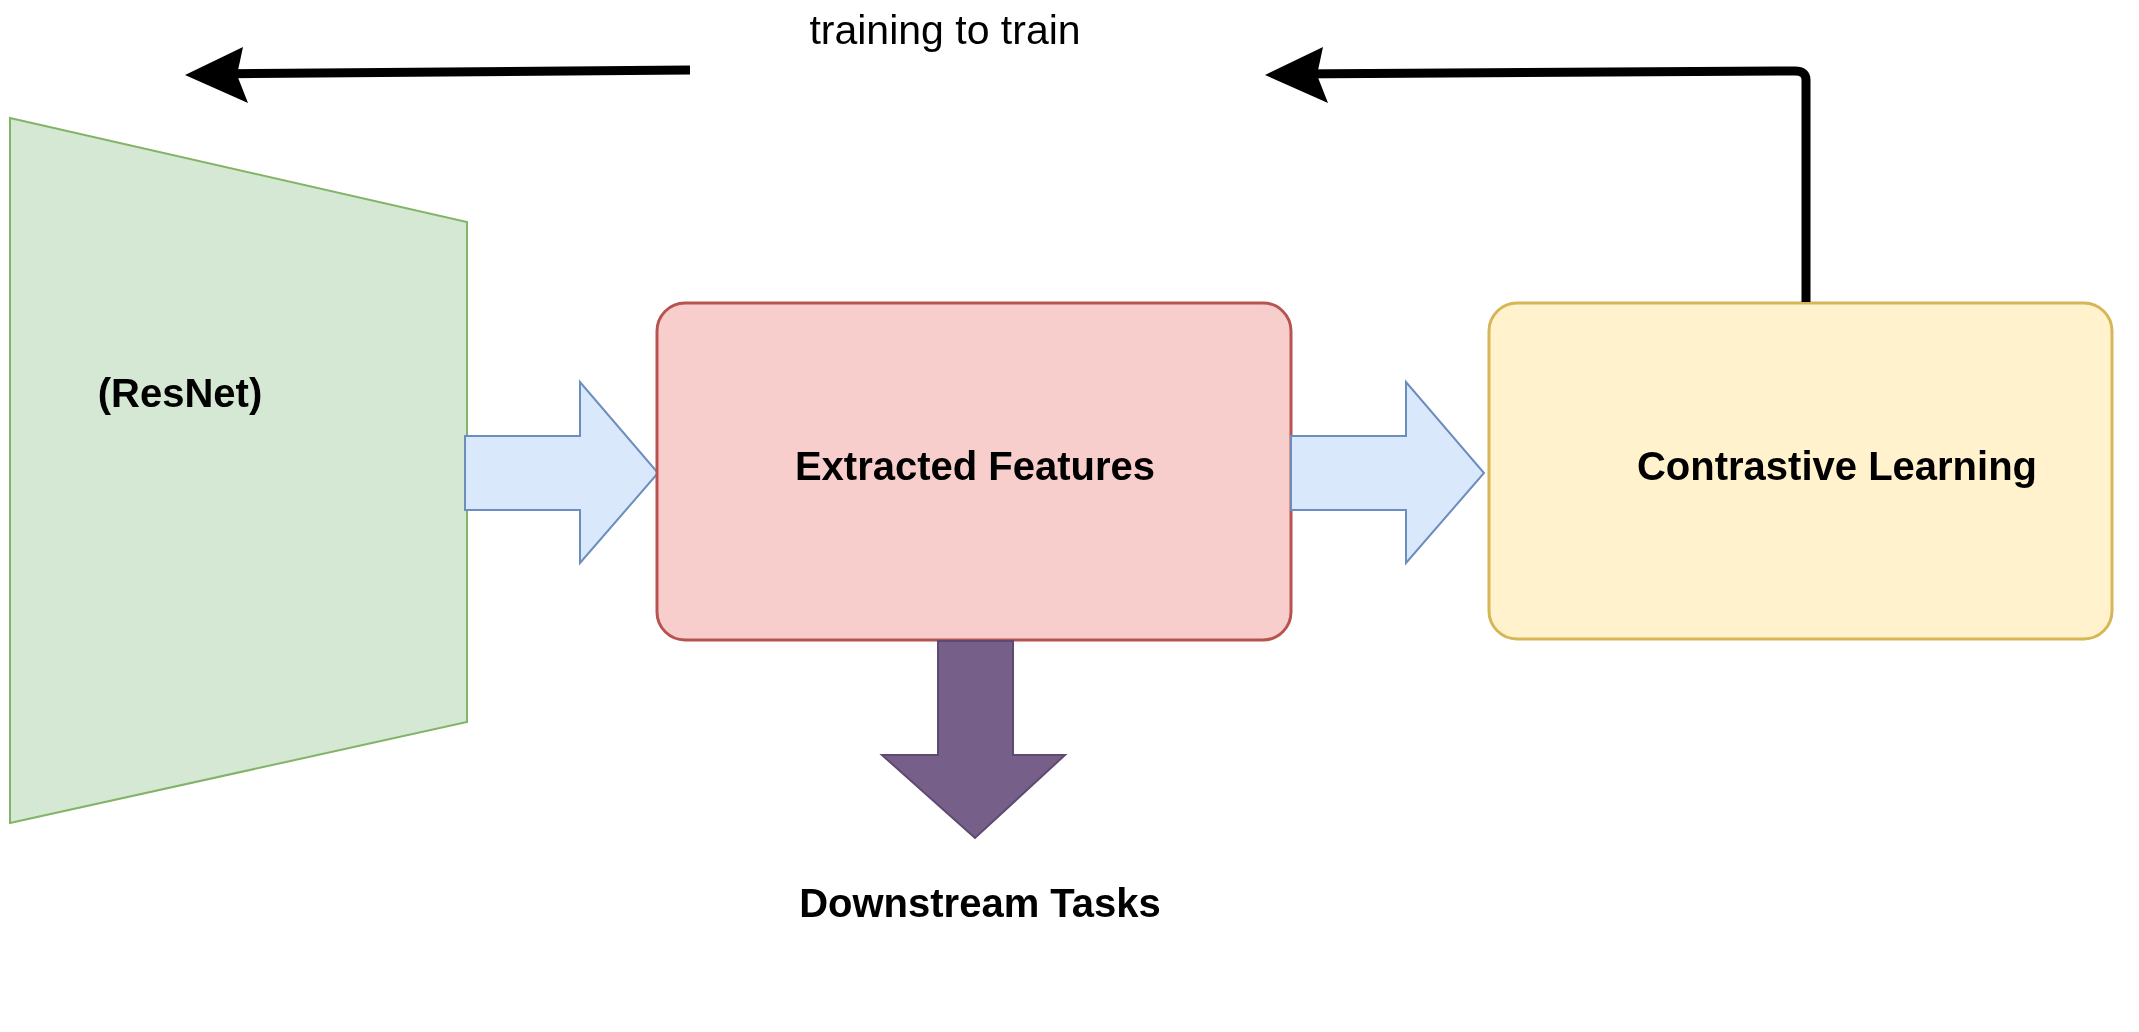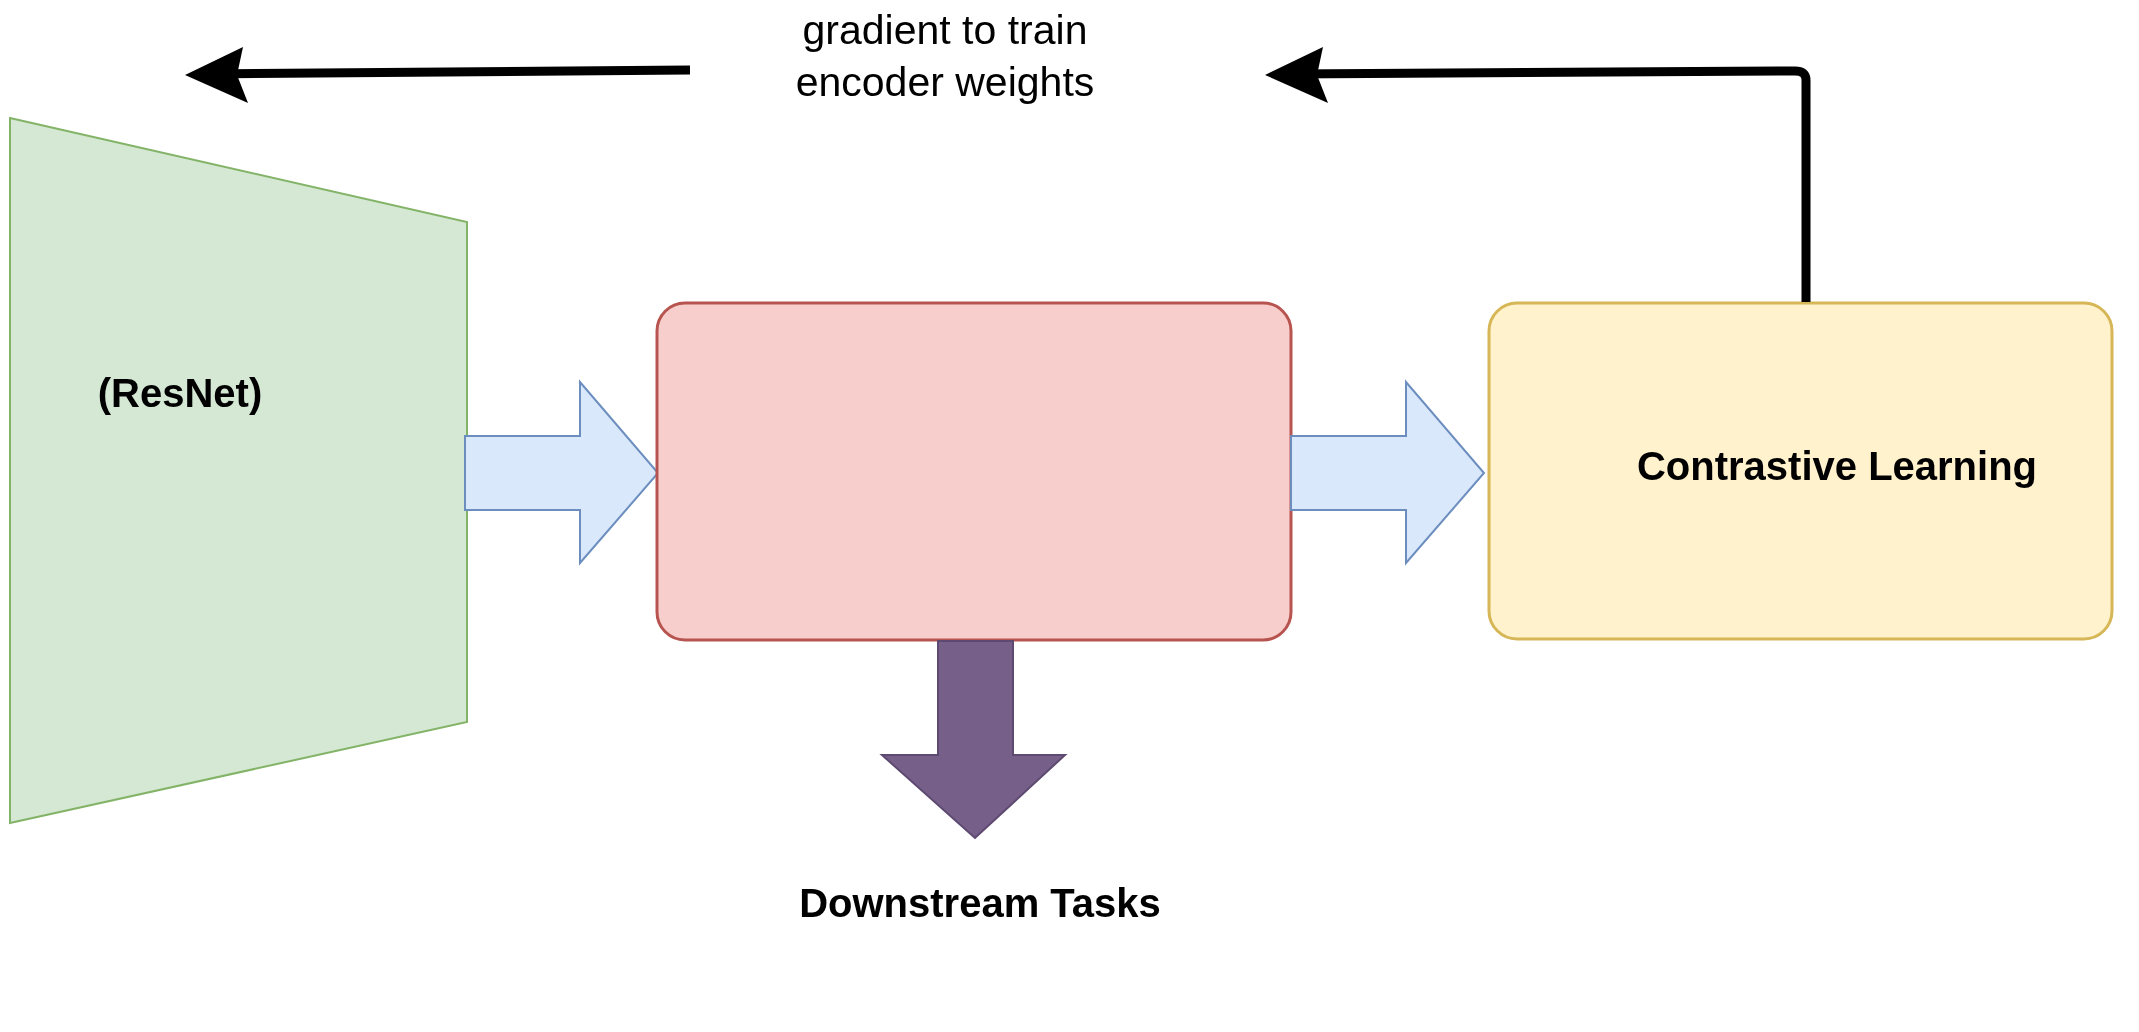--- a/index.html
+++ b/index.html
@@ -102,24 +102,24 @@
     <g>
       <path d="M 1806,302 L 1806,80 Q 1806,71 1795,71 L 1290,74" fill="none" stroke="#000000" stroke-width="9" stroke-linecap="butt"></path>
       <polygon points="1265,75 1323,47 1317,75 1328,103" fill="#000000"></polygon>
     </g>
   </svg>
 
   <div class="node-label" id="encoder-label">
     <div>(ResNet)</div>
   </div>
 
+  <div class="node-label" id="features-label">Extracted Features</div>
 
   <div class="node-label" id="contrastive-label">Contrastive Learning</div>
 
   <div class="node-label" id="gradient-label">
-    <div>gradient to train</div>
-    <div>encoder weights</div>
+    <div>training to train</div>
   </div>
 
   <div class="node-label" id="downstream-label">Downstream Tasks</div>
 
 
 </div>
 
 </body></html>

